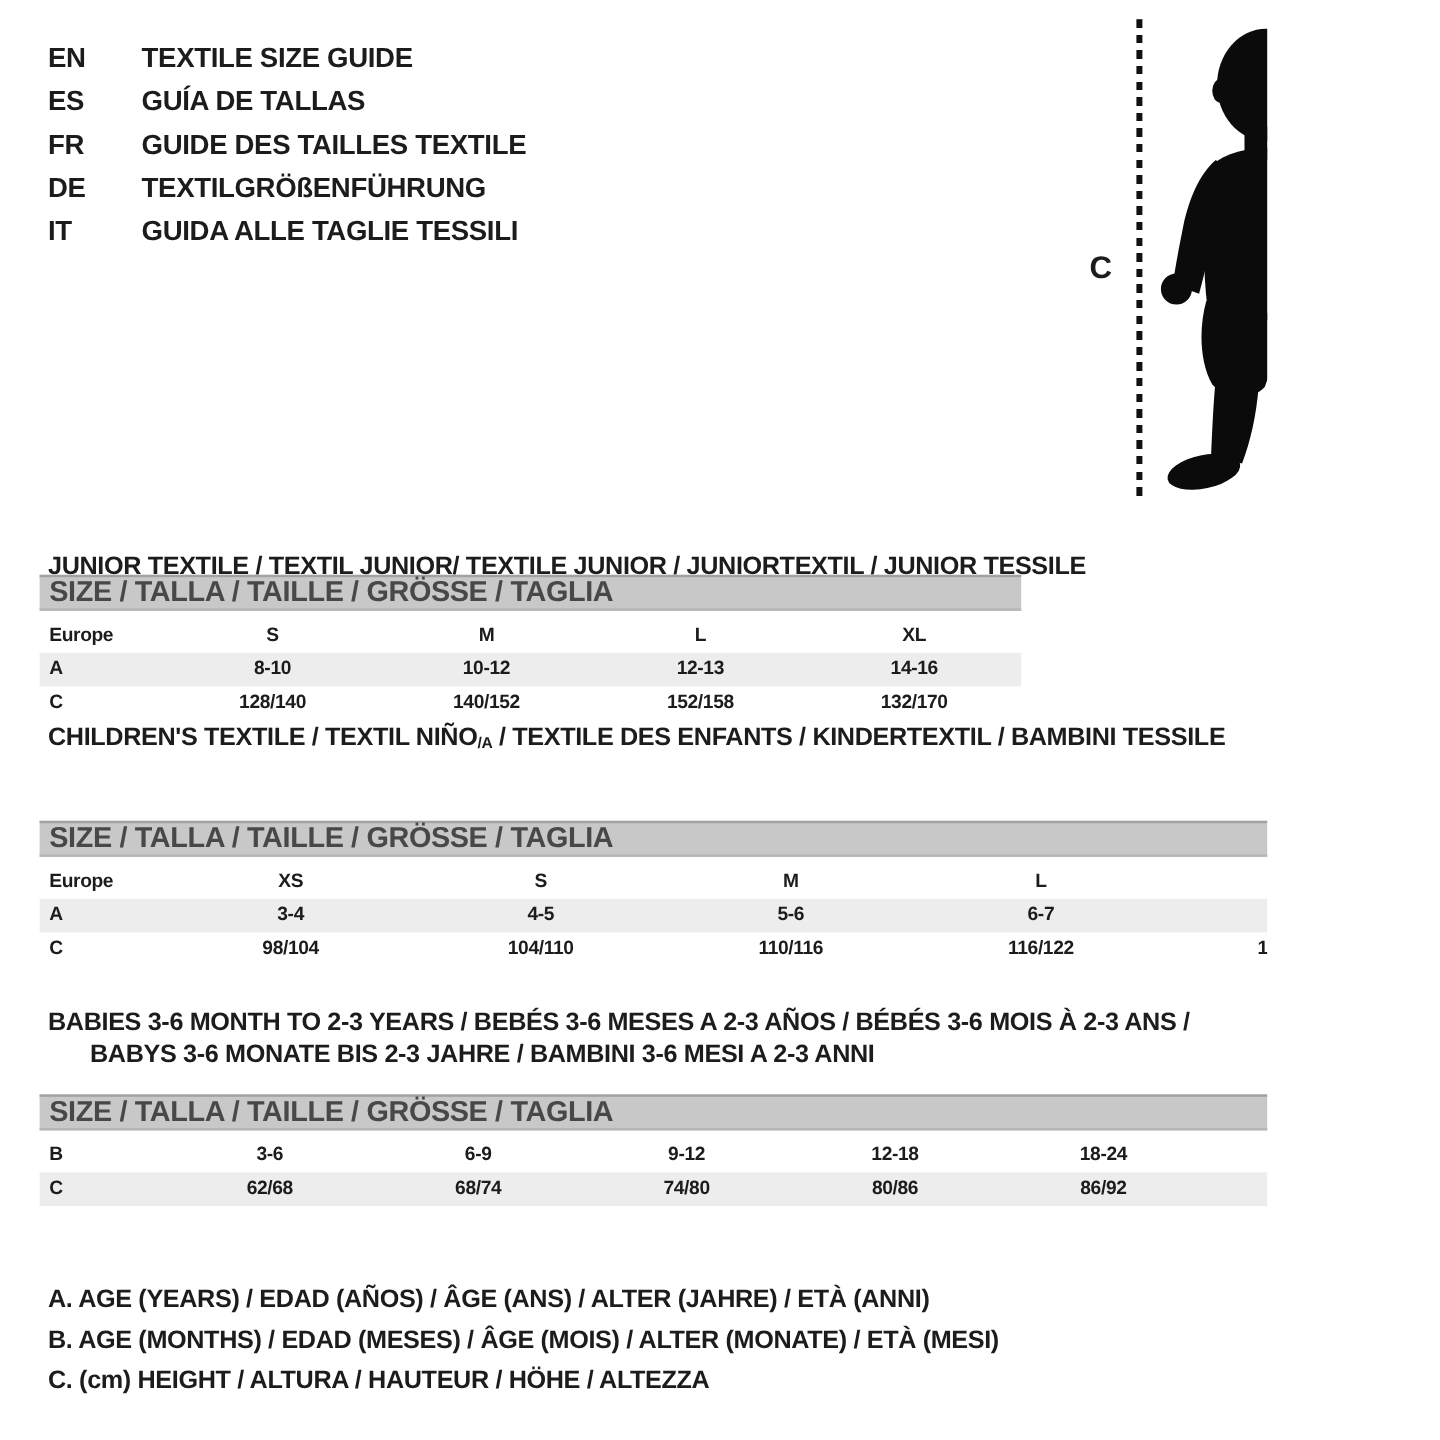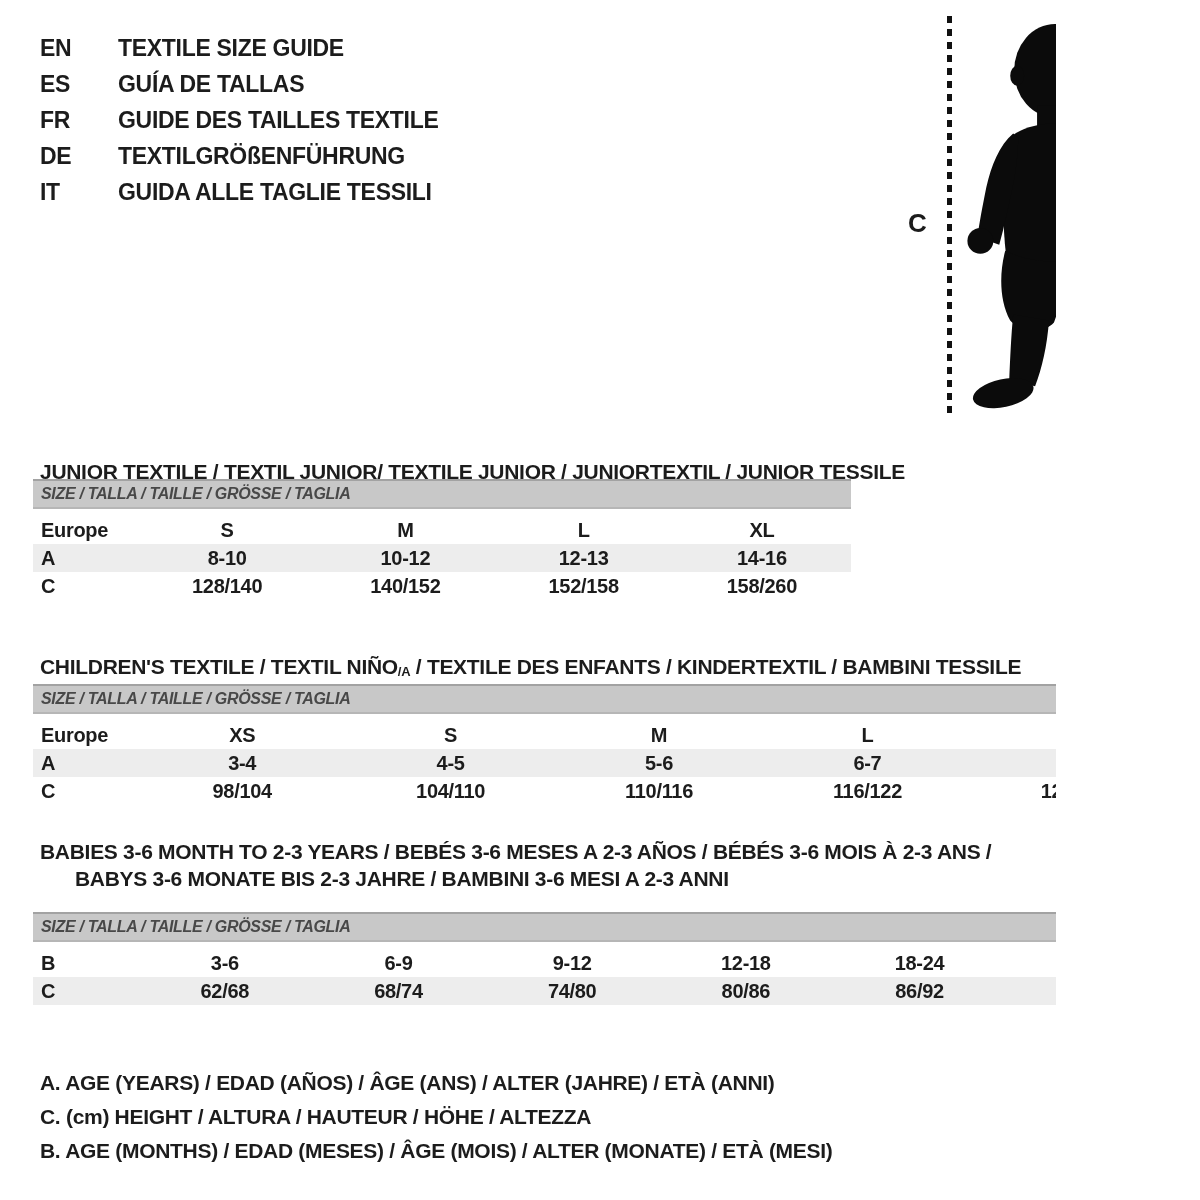--- a/index.html
+++ b/index.html
@@ -32,23 +32,23 @@
   .section-heading{position:absolute;left:40px;margin:0;font-size:21px;white-space:nowrap;font-weight:700;}
   .heading-sub{font-size:0.62em;position:relative;top:0.18em;}
   .babies-heading{line-height:27px;}
   
   .tbl{position:absolute;left:33px;}
   .tbl-junior{width:818px;}
   .tbl-wide{width:1147px;}
   .size-bar{
     height:26px;line-height:26px;background:var(--bar-bg);
     border-top:2px solid var(--bar-border);border-bottom:2px solid #b6b6b6;
-    padding-left:8px;font-size:16px;color:#484848;margin-bottom:7px;white-space:nowrap;font-style:italic;
+    padding-left:8px;font-size:24px;color:#484848;margin-bottom:7px;white-space:nowrap;
   }
-  .trow{display:flex;height:28px;align-items:center;font-size:20px;}
+  .trow{display:flex;height:28px;align-items:center;font-size:16px;}
   .trow.shaded{background:var(--row-shaded);}
   .tlabel{width:105px;padding-left:8px;box-sizing:border-box;}
   .tcell{flex:1;text-align:center;}
   
   .legend{position:absolute;left:40px;top:1066px;font-size:21px;line-height:34px;}
   .legend div{white-space:nowrap;}
 </style>
 </head>
 <body>
 
@@ -111,25 +111,25 @@
       <span class="tcell">8-10</span>
       <span class="tcell">10-12</span>
       <span class="tcell">12-13</span>
       <span class="tcell">14-16</span>
     </div>
     <div class="trow">
       <span class="tlabel">C</span>
       <span class="tcell">128/140</span>
       <span class="tcell">140/152</span>
       <span class="tcell">152/158</span>
-      <span class="tcell">158/260</span>
+      <span class="tcell">132/170</span>
     </div>
   </div>
 
-  <h2 class="section-heading" style="top:655px;"><span>CHILDREN'S TEXTILE / TEXTIL NIÑO</span><span class="heading-sub">/A</span><span> / TEXTILE DES ENFANTS / KINDERTEXTIL / BAMBINI TESSILE</span></h2>
+  <h2 class="section-heading" style="top:603px;"><span>CHILDREN'S TEXTILE / TEXTIL NIÑO</span><span class="heading-sub">/A</span><span> / TEXTILE DES ENFANTS / KINDERTEXTIL / BAMBINI TESSILE</span></h2>
   <div class="tbl tbl-wide" style="top:684px;">
     <div class="size-bar">SIZE / TALLA / TAILLE / GRÖSSE / TAGLIA</div>
     <div class="trow">
       <span class="tlabel">Europe</span>
       <span class="tcell">XS</span>
       <span class="tcell">S</span>
       <span class="tcell">M</span>
       <span class="tcell">L</span>
       <span class="tcell">XL</span>
     </div>
@@ -172,17 +172,17 @@
       <span class="tcell">68/74</span>
       <span class="tcell">74/80</span>
       <span class="tcell">80/86</span>
       <span class="tcell">86/92</span>
       <span class="tcell">92/98</span>
     </div>
   </div>
 
   <div class="legend">
     <div>A. AGE (YEARS) / EDAD (AÑOS) / ÂGE (ANS) / ALTER (JAHRE) / ETÀ (ANNI)</div>
+    <div>B. AGE (MONTHS) / EDAD (MESES) / ÂGE (MOIS) / ALTER (MONATE) / ETÀ (MESI)</div>
     <div>C. (cm) HEIGHT / ALTURA / HAUTEUR / HÖHE / ALTEZZA</div>
-    <div>B. AGE (MONTHS) / EDAD (MESES) / ÂGE (MOIS) / ALTER (MONATE) / ETÀ (MESI)</div>
   </div>
 
 </div>
 
 </body></html>

